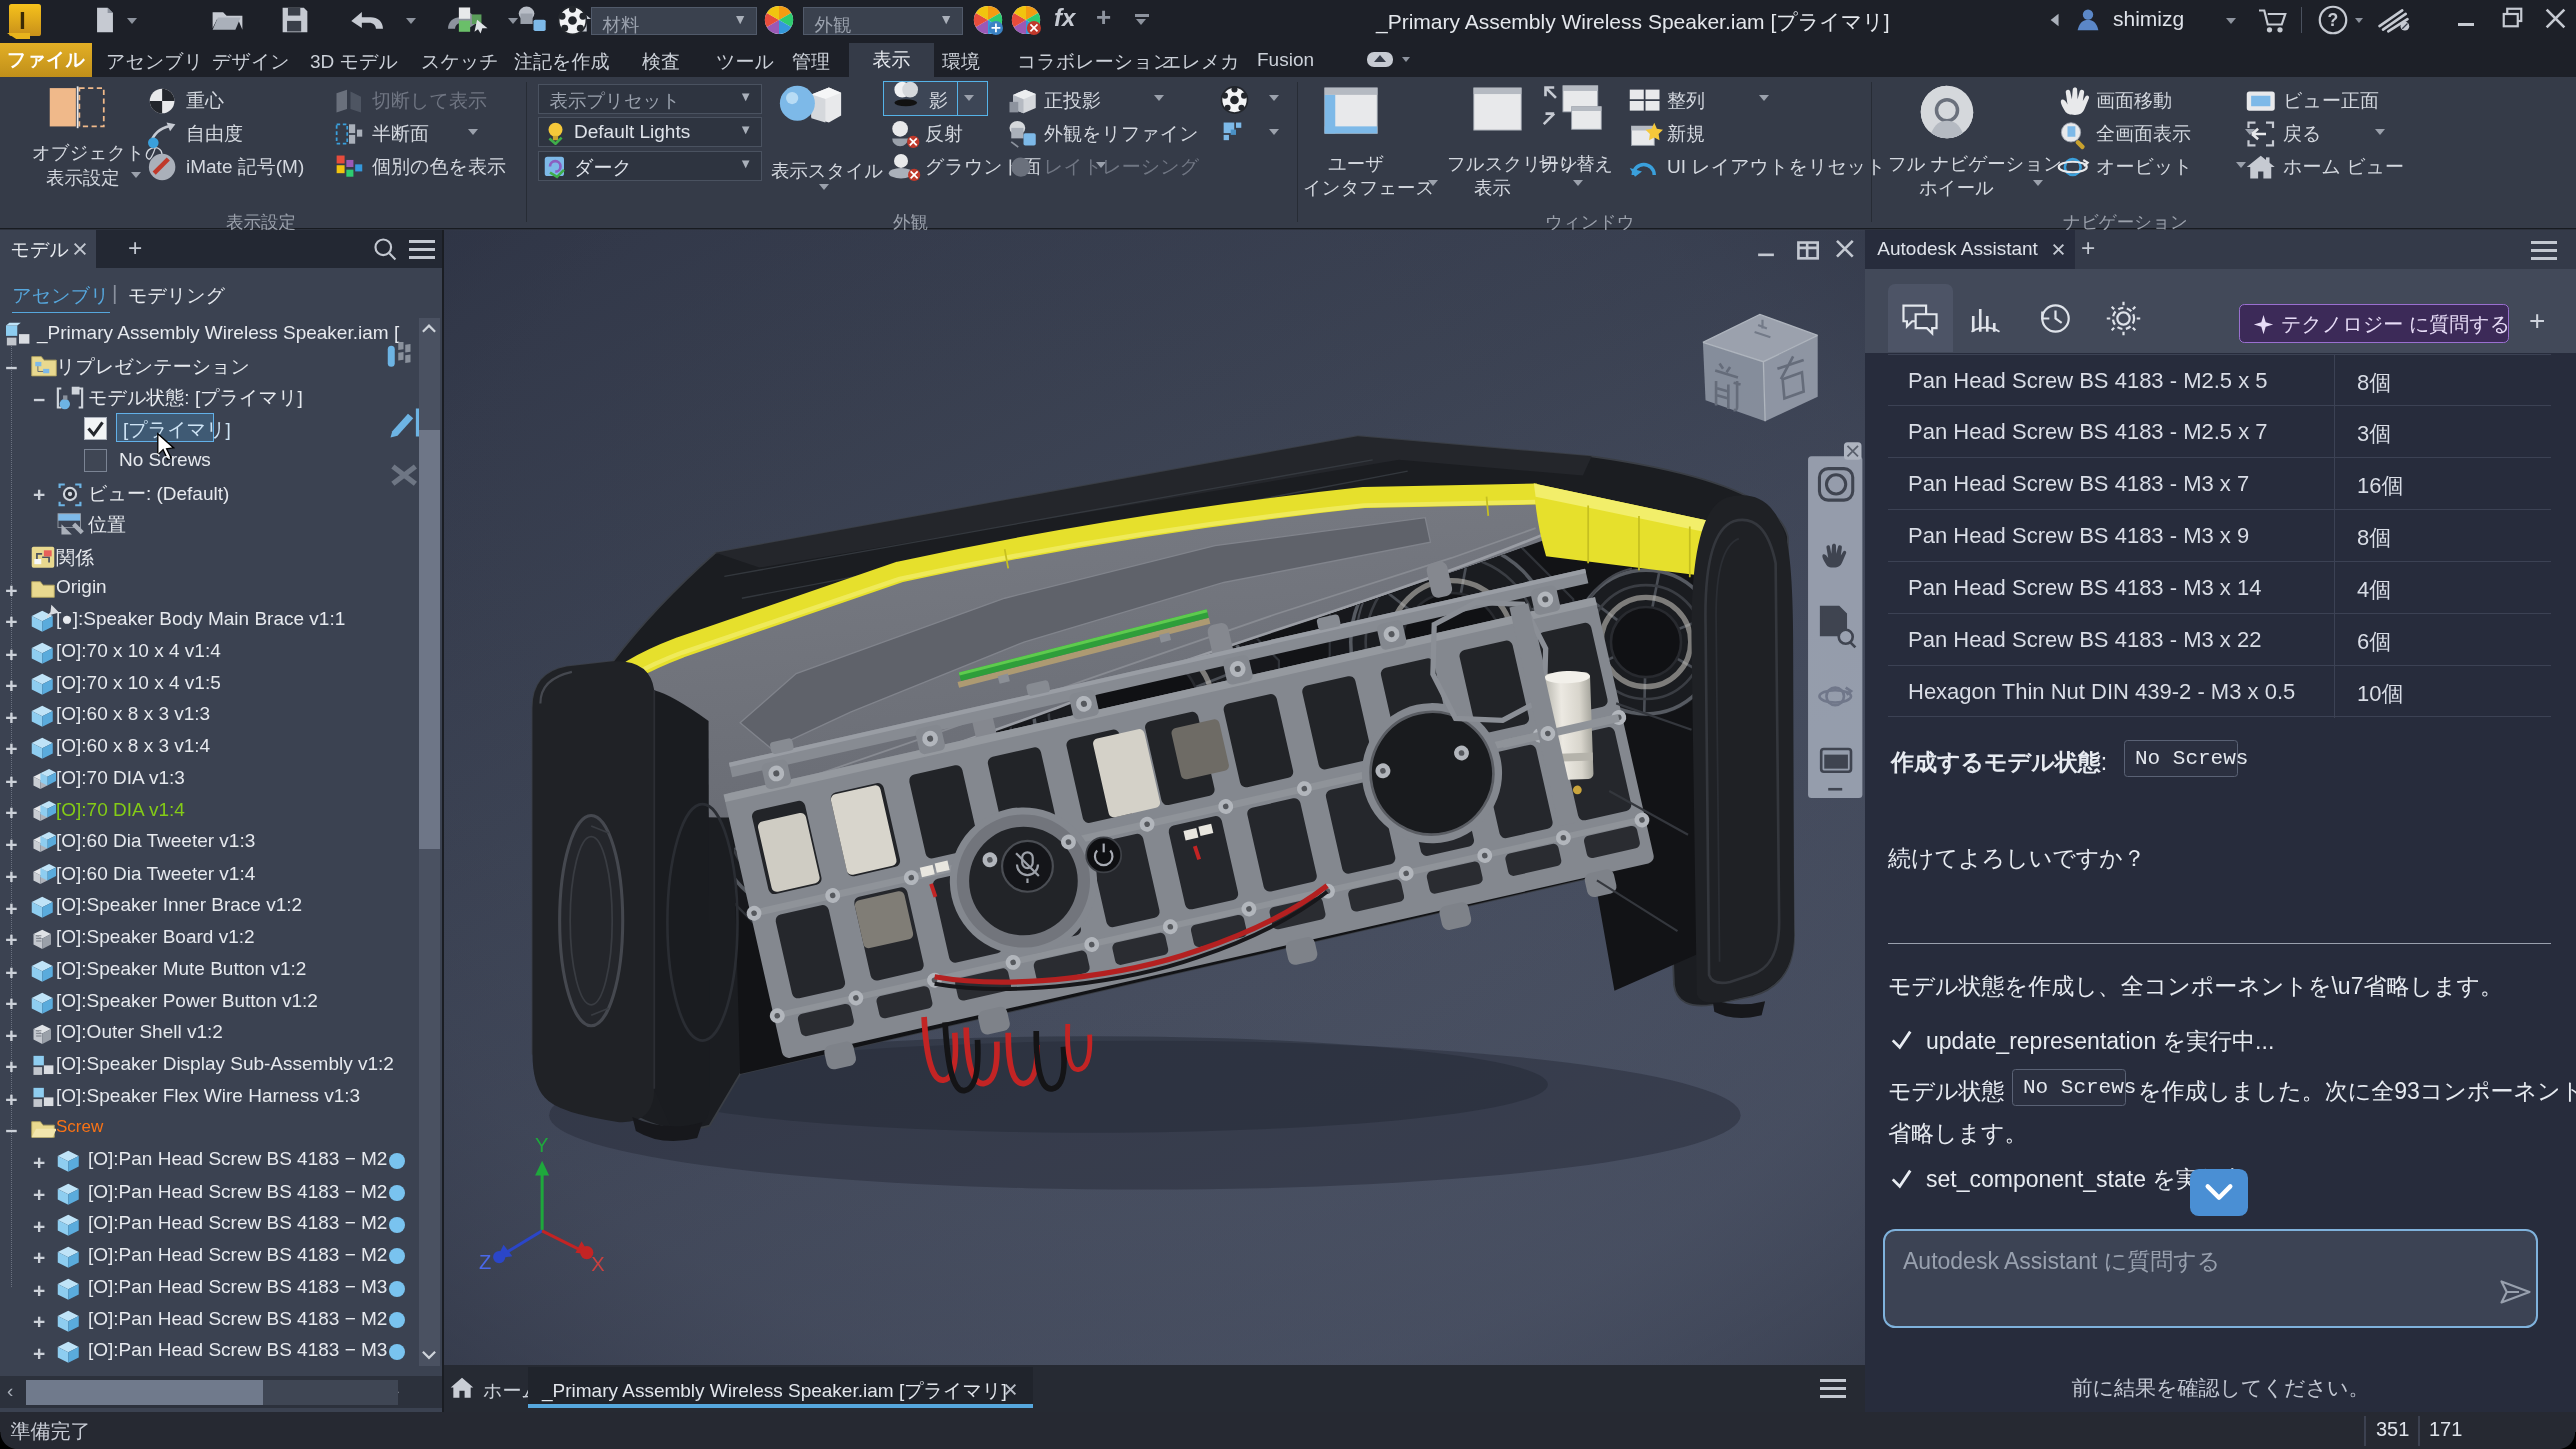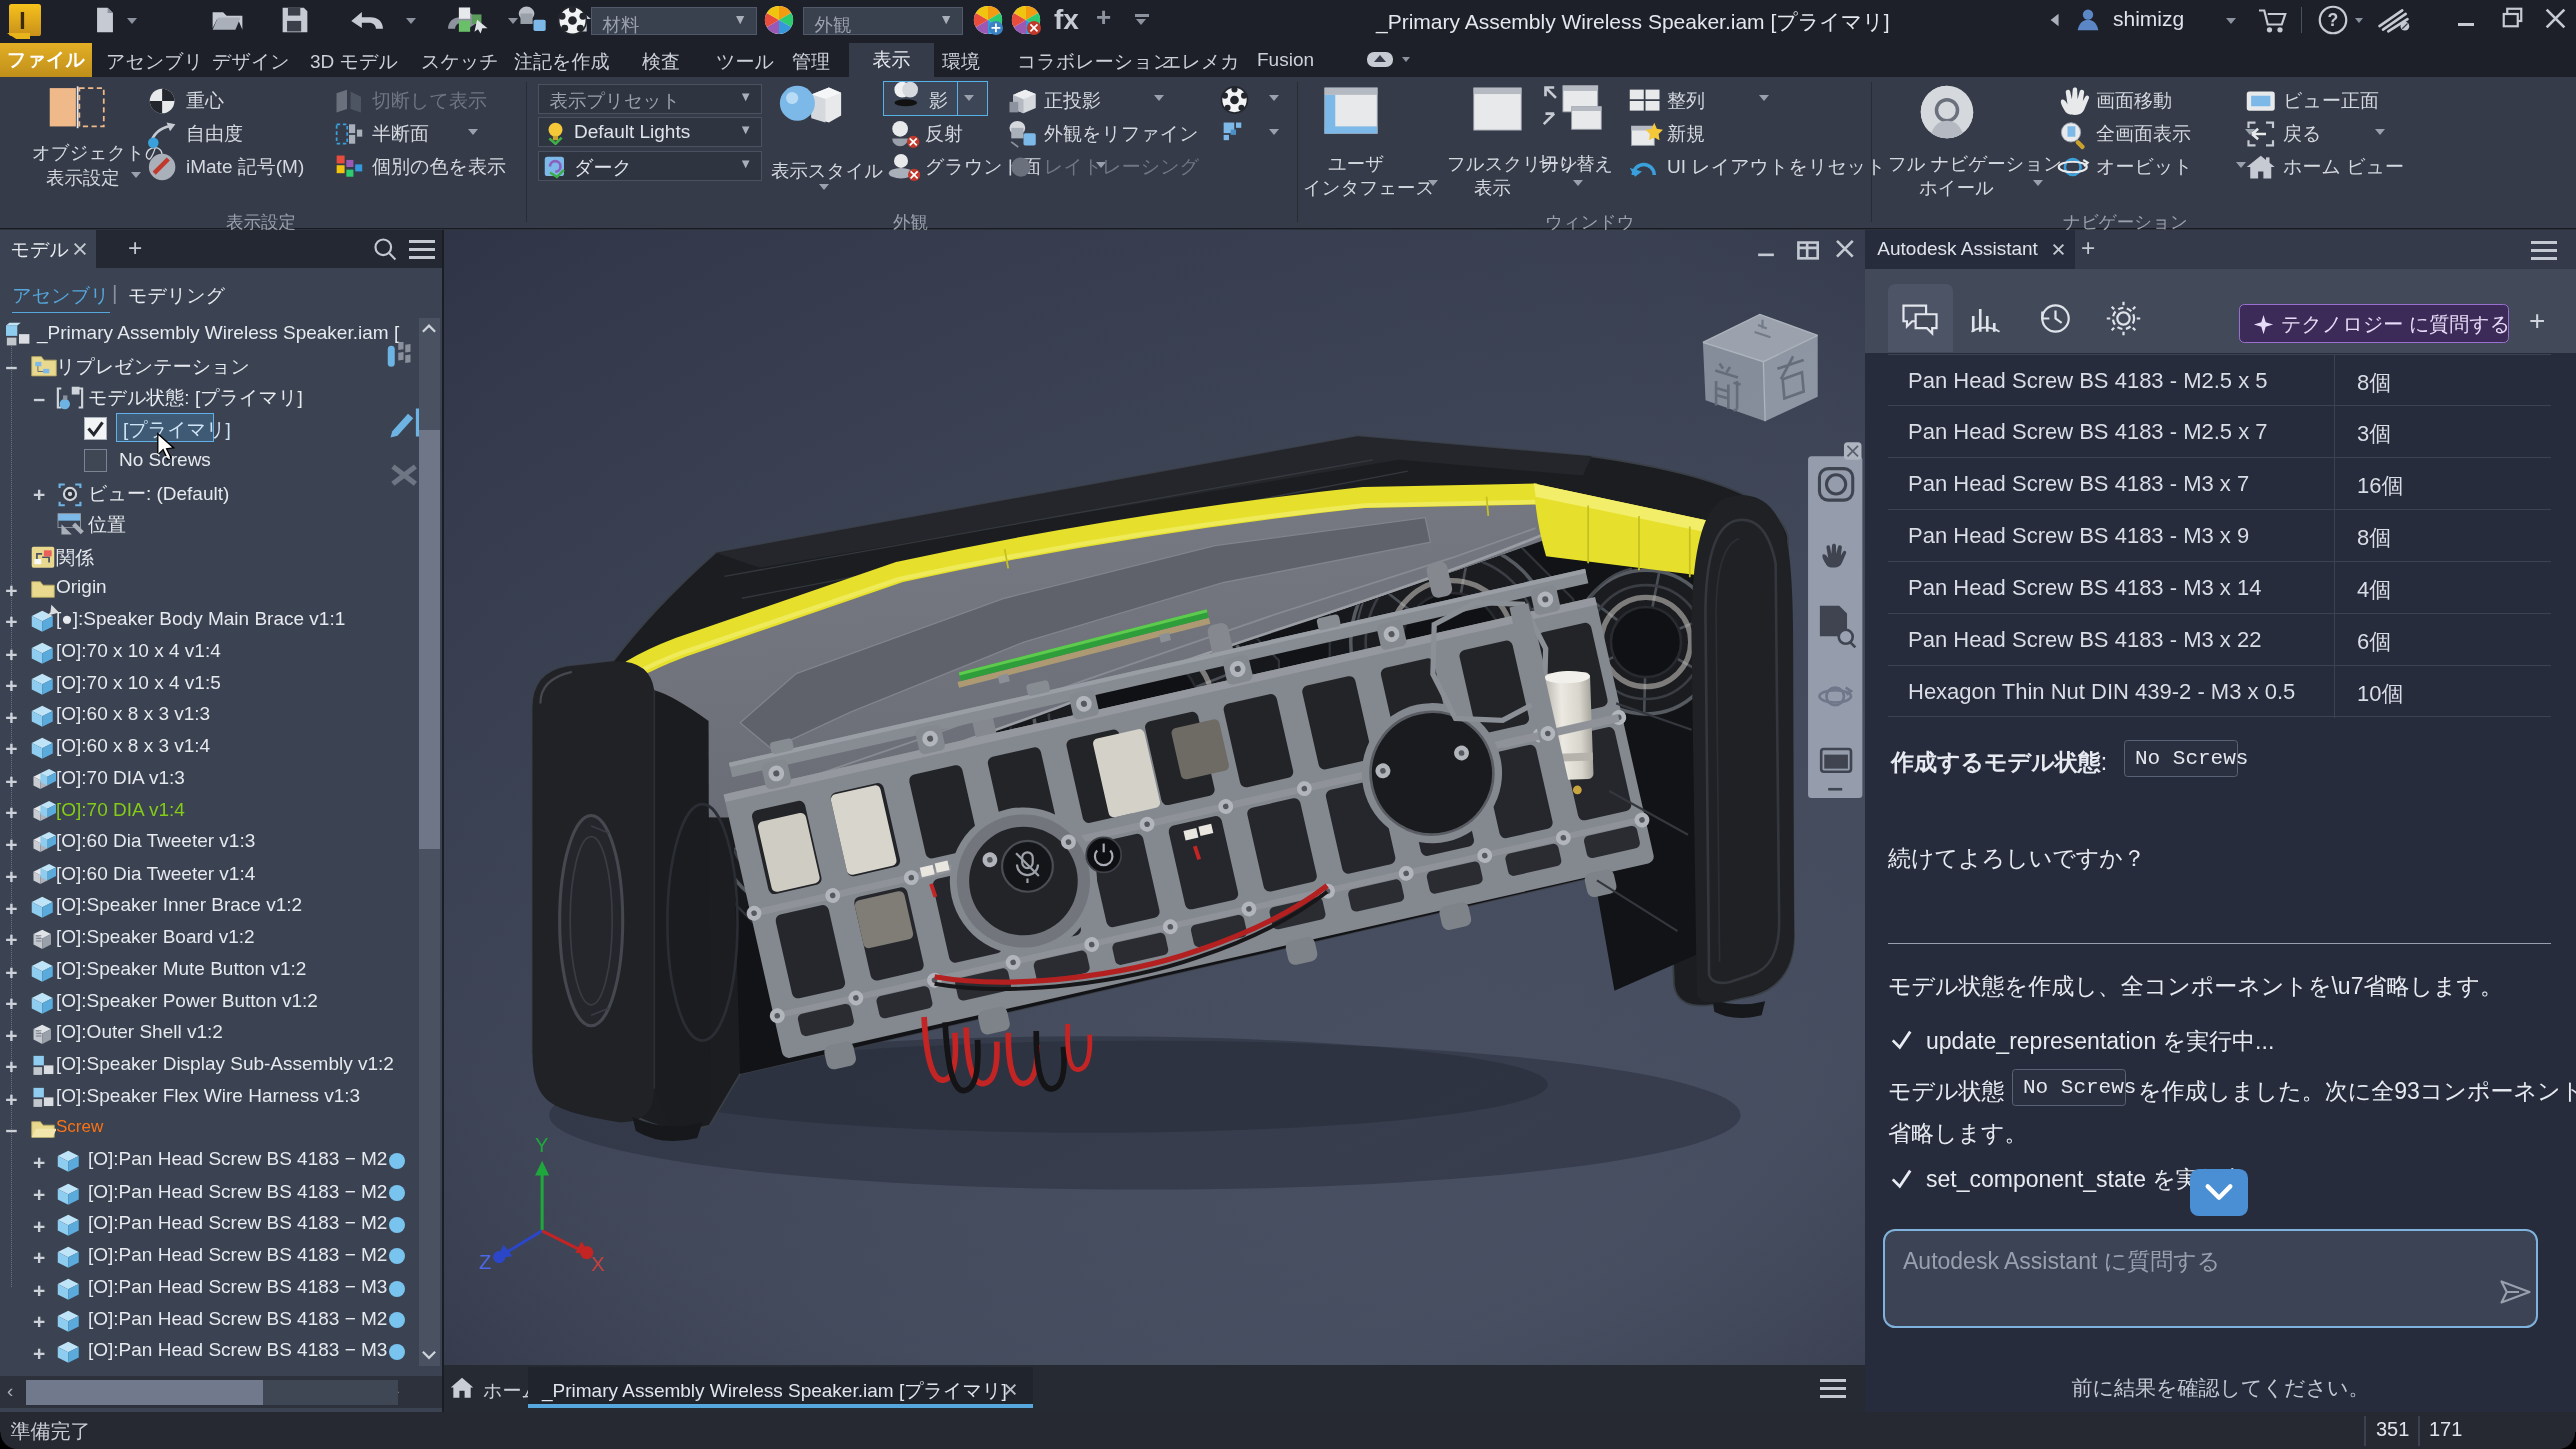--- a/index.html
+++ b/index.html
@@ -108,21 +108,21 @@
       <circle cx="17" cy="17" r="16" fill="#e8e9eb"></circle>
       <path d="M17 17 L17 1 A16 16 0 0 1 30.8 9 Z" fill="#f39c12"></path>
       <path d="M17 17 L30.8 9 A16 16 0 0 1 30.8 25 Z" fill="#2ecc71"></path>
       <path d="M17 17 L30.8 25 A16 16 0 0 1 17 33 Z" fill="#3498db"></path>
       <path d="M17 17 L17 33 A16 16 0 0 1 3.2 25 Z" fill="#9b59b6"></path>
       <path d="M17 17 L3.2 25 A16 16 0 0 1 3.2 9 Z" fill="#e74c3c"></path>
       <path d="M17 17 L3.2 9 A16 16 0 0 1 17 1 Z" fill="#f1c40f"></path>
       <circle cx="26" cy="26" r="8" fill="#c0392b"></circle>
       <path d="M22 22 l8 8 M30 22 l-8 8" stroke="#fff" stroke-width="2"></path>
     </svg>
-    <span class="t" style="left:1054px;top:3.5px;color:#c6cad2;font-size:28px;font-weight:bold">fx</span>
+    <span class="t" style="left:1054px;top:3.5px;color:#c6cad2;font-size:24px;font-style:italic;font-weight:bold">fx</span>
     <span class="t" style="left:1096px;top:1.8px;color:#8d939e;font-size:26px;font-weight:bold">+</span>
     <div class="abs" style="left:1135px;top:14px;width:14px;height:2.6px;background:#8d939e"></div>
     <div class="abs" style="left:1136px;top:19px;width:0;height:0;border-left:5.3px solid transparent;border-right:5.3px solid transparent;border-top:6.1px solid #8d939e"></div>
     <span class="t" style="left:1376px;top:8px;color:#e4e7ec;font-size:21px">_Primary Assembly Wireless Speaker.iam [プライマリ]</span>
     <svg class="abs" style="left:2048px;top:12.3px" width="12.3" height="16" viewBox="0 0 14 18">
       <path d="M12 2 L3 9 L12 16 Z" fill="#aab0ba"></path>
     </svg>
     <svg class="abs" style="left:2075px;top:6.1px" width="26" height="26" viewBox="0 0 30 30">
       <circle cx="15" cy="10" r="6" fill="#5b87c7"></circle>
       <path d="M3 28 c2 -8 6 -12 12 -12 s10 4 12 12 z" fill="#5b87c7"></path>

